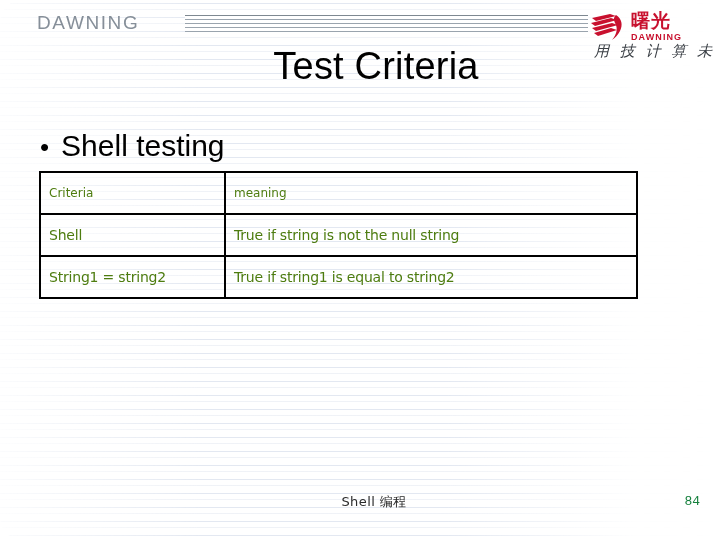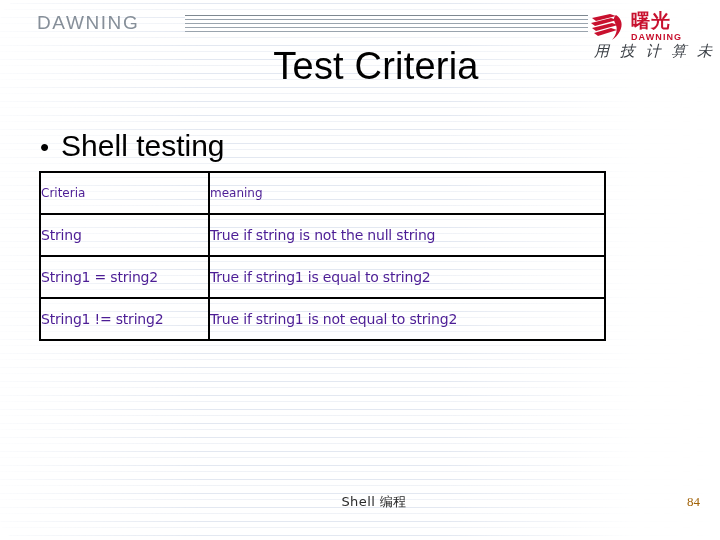--- a/index.html
+++ b/index.html
@@ -175,24 +175,24 @@
     width: 561px;
   }
   table.criteria {
     border-collapse: collapse;
     width: 561px;
     table-layout: fixed;
     background: transparent;
   }
   table.criteria td {
     border: 2px solid #000000;
-    padding: 0 0;
+    padding: 0 8px;
     height: 40px;
     vertical-align: middle;
-    color: #4c1d95;
+    color: #4d7c0f;
     font-family: "DejaVu Sans", "Liberation Sans", sans-serif;
     font-size: 14px;
     line-height: 17px;
     white-space: nowrap;
     letter-spacing: -0.2px;
   }
   table.criteria tr.head td {
     font-size: 12px;
     letter-spacing: 0;
   }
@@ -212,22 +212,22 @@
     font-family: "DejaVu Sans", "Liberation Sans", sans-serif;
     letter-spacing: 0.4px;
     padding-left: 14px;
   }
   .footer-page {
     position: absolute;
     right: 20px;
     top: 494px;
     font-size: 13px;
     line-height: 16px;
-    color: #a16207;
-    font-family: Liberation Serif, serif;
+    color: #15803d;
+    font-family: Liberation Mono, monospace;
   }
 </style>
 </head>
 <body>
 
 <div class="slide">
 
   <div class="bg-streaks"></div>
 
   <div class="wordmark">DAWNING</div>
@@ -257,31 +257,27 @@
   </div>
 
   <div class="table-wrap">
     <table class="criteria">
       <tbody id="table-body">
         <tr class="head">
           <td class="col-a">Criteria</td>
           <td class="col-b">meaning</td>
         </tr>
       <tr>
-            <td class="col-a">String</td>
+            <td class="col-a">Shell</td>
             <td class="col-b">True if string is not the null string</td>
           </tr>
           <tr>
             <td class="col-a">String1 = string2</td>
             <td class="col-b">True if string1 is equal to string2</td>
           </tr>
-          <tr>
-            <td class="col-a">String1 != string2</td>
-            <td class="col-b">True if string1 is not equal to string2</td>
-          </tr>
         </tbody>
     </table>
   </div>
 
   <div class="footer-center">Shell 编程</div>
   <div class="footer-page">84</div>
 
 </div>
 
 </body></html>

